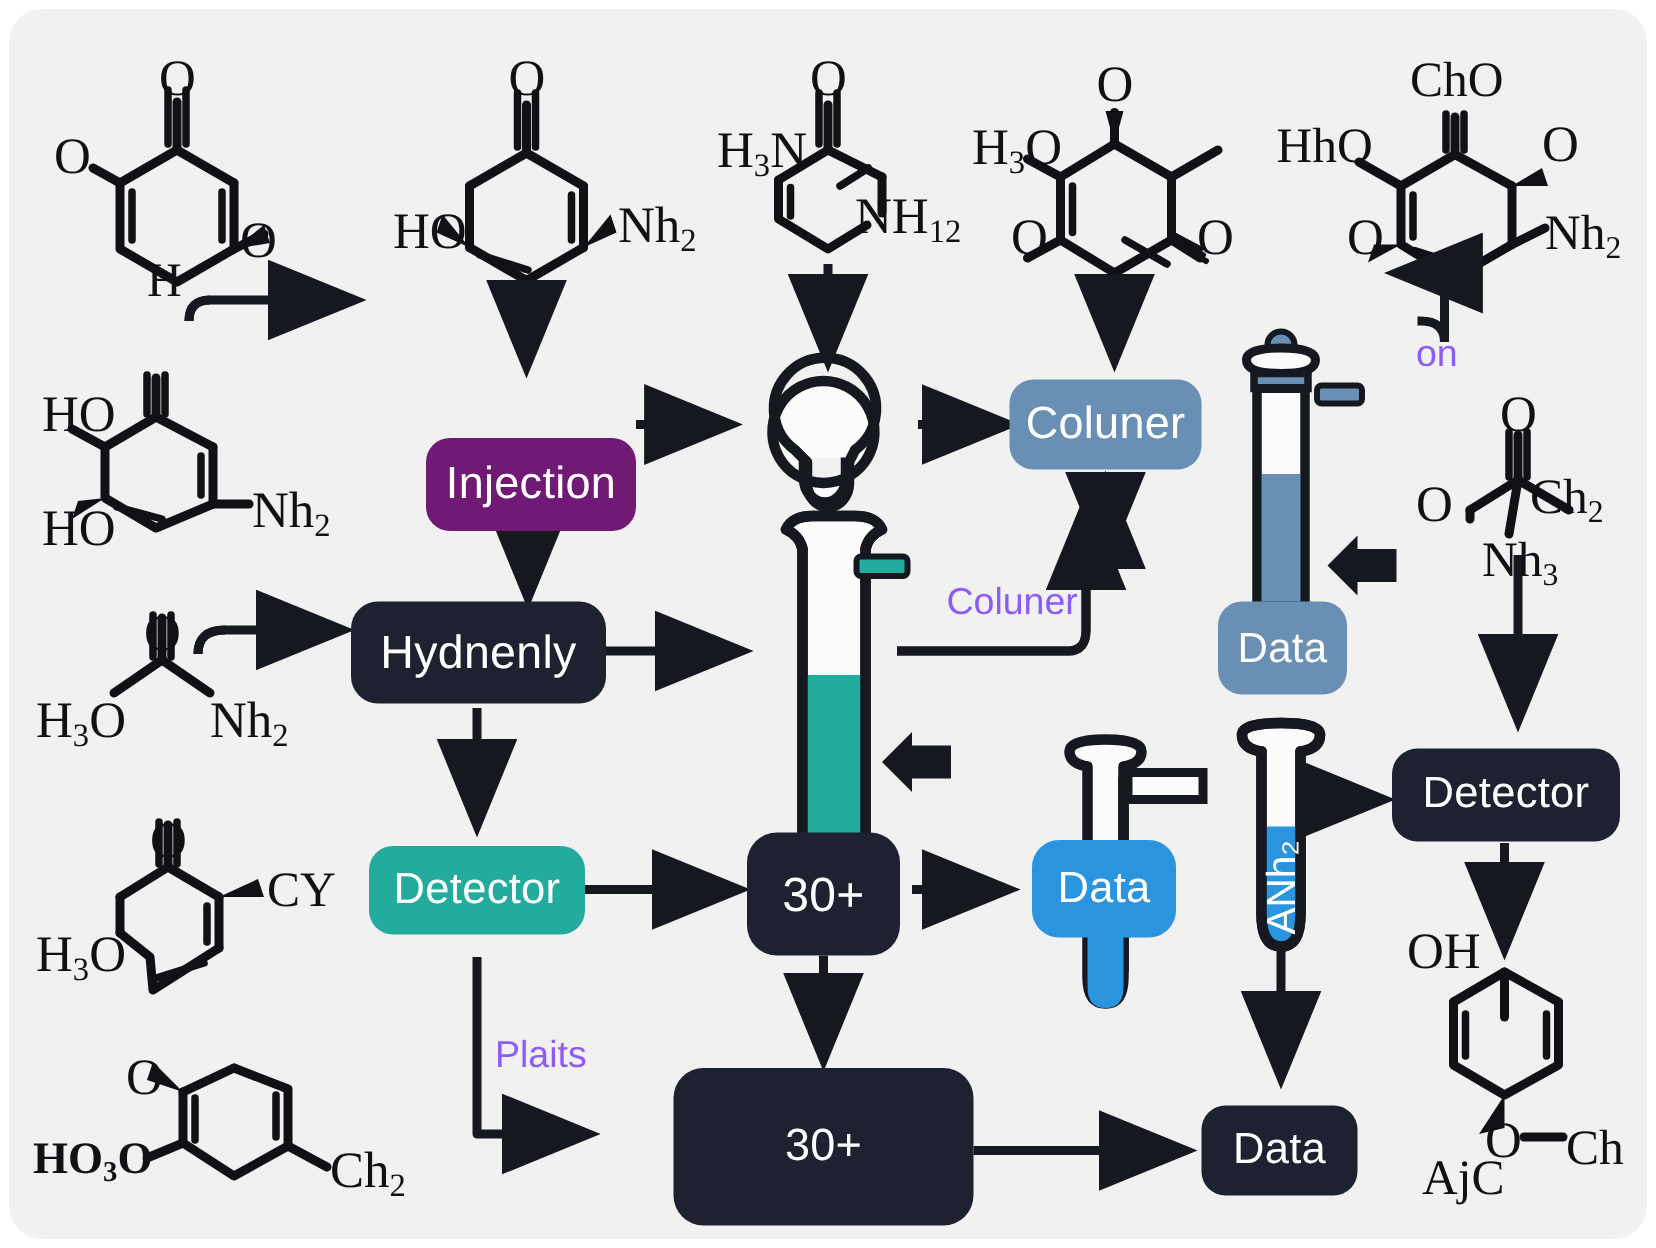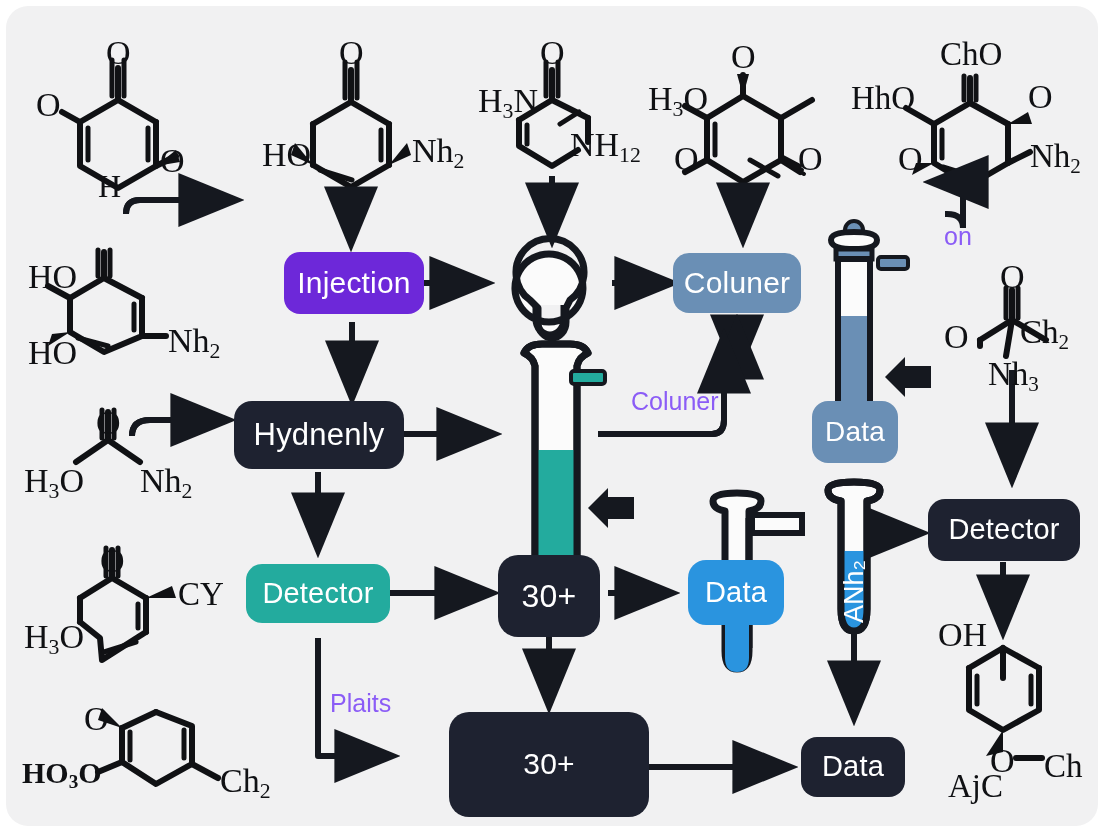--- a/index.html
+++ b/index.html
@@ -35,21 +35,21 @@
     align-items: center;
     justify-content: center;
     text-align: center;
     color: #ffffff;
     font-weight: 400;
     letter-spacing: 0.2px;
     line-height: 1.08;
     box-sizing: border-box;
   }
   .n-dark  { background: #1e2230; }
-  .n-blue  { background: #6d28d9; }
+  .n-blue  { background: #701a75; margin-top: 40px; }
   .n-blue2 { background: #2a94df; }
   .n-teal  { background: #23ab9e; }
   .n-steel { background: #6a8fb5; }
 
   .flow-label {
     position: absolute;
     color: #8b5cf6;
     font-size: 25px;
     white-space: nowrap;
   }

